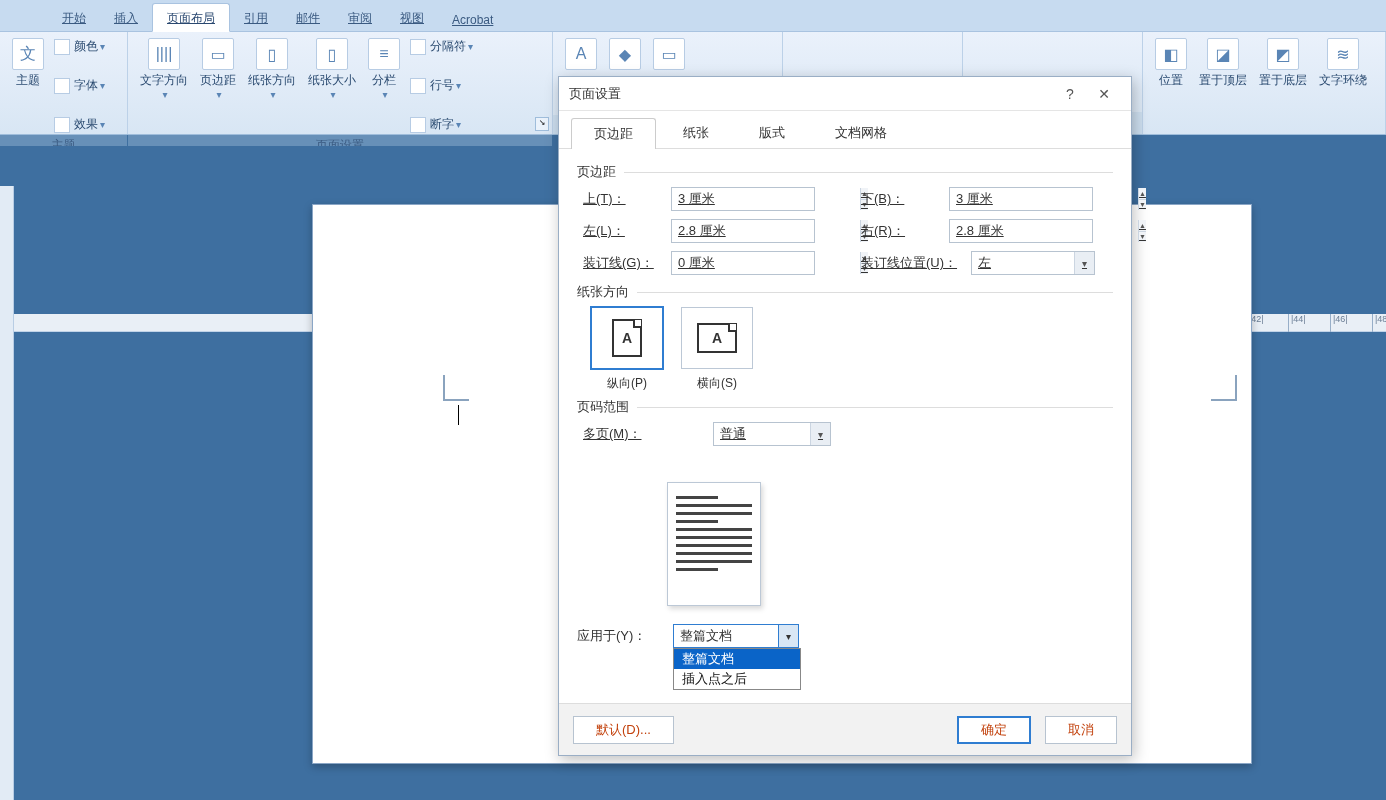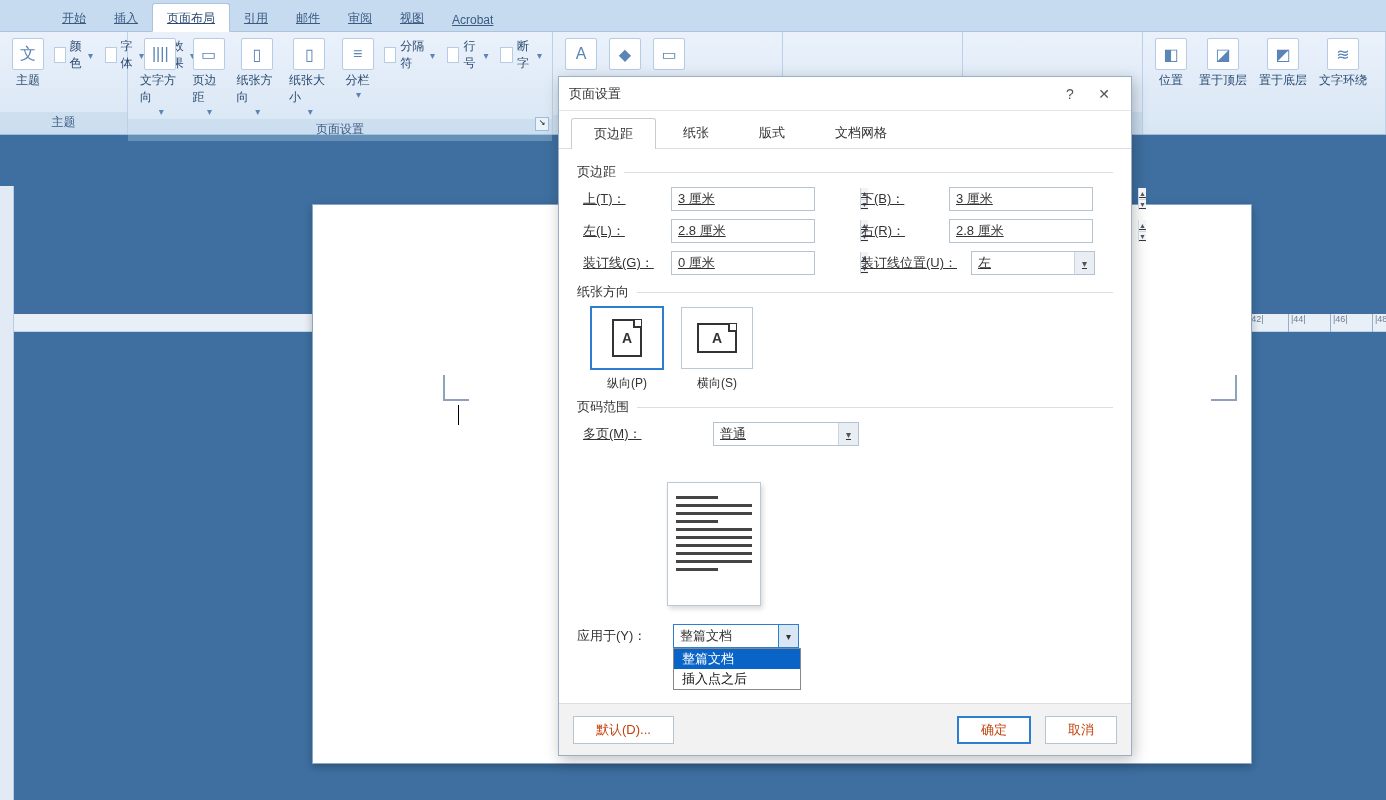--- a/index.html
+++ b/index.html
@@ -50,21 +50,21 @@
 }
 .bigbtn {
   display:flex; flex-direction:column; align-items:center; justify-content:flex-start;
   padding:2px 6px; font-size:12px; color:#2a4a70; min-width:44px;
 }
 .bigbtn .ic {
   width:32px; height:32px; margin-bottom:2px; background:#fff;
   border:1px solid #b7cce4; border-radius:2px; display:flex; align-items:center; justify-content:center;
   font-size:16px; color:#5a85b5;
 }
-.small-row { display:flex; flex-direction:row; gap:4px; }
+.small-row { display:flex; flex-direction:column; gap:18px; }
 .smallbtn {
   display:flex; align-items:center; font-size:12px; color:#2a4a70; padding:2px 4px;
 }
 .smallbtn .sic{
   width:16px; height:16px; margin-right:4px; background:#fff; border:1px solid #b7cce4;
 }
 .dd { font-size:10px; color:#5a85b5; margin-left:2px;}
 
 .rgroup-themes { width:128px; }
 .rgroup-page  { width:425px; }
@@ -517,21 +517,21 @@
                 <div class="A">A</div>
               </div>
             </div>
           <span class="lab">横向(S)</span>
         </div>
       </div>
 
       <div class="section-label">页码范围</div>
       <div class="field" style="margin-left:6px">
         <label style="width:130px">多页(M)：</label>
-        <div class="select" style="width:146px">
+        <div class="select" style="width:118px">
           <span class="val">普通</span>
           <span class="chev">▾</span>
         </div>
       </div>
 
       <div style="height:26px"></div>
       <div class="preview-box">
         <div class="ln short"></div>
           <div class="ln"></div>
           <div class="ln"></div>

